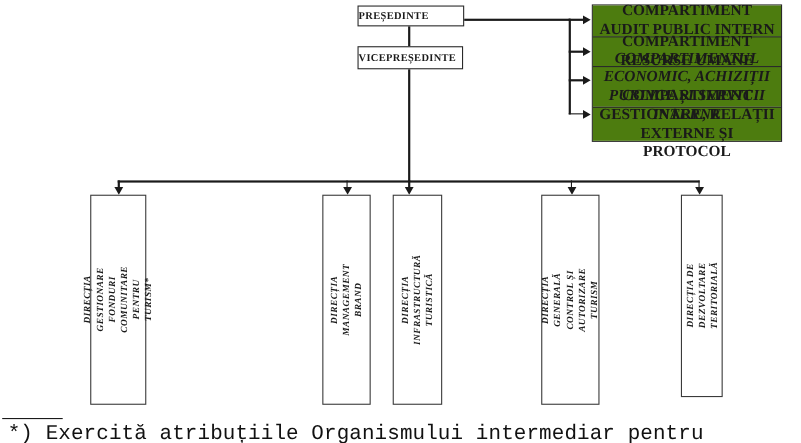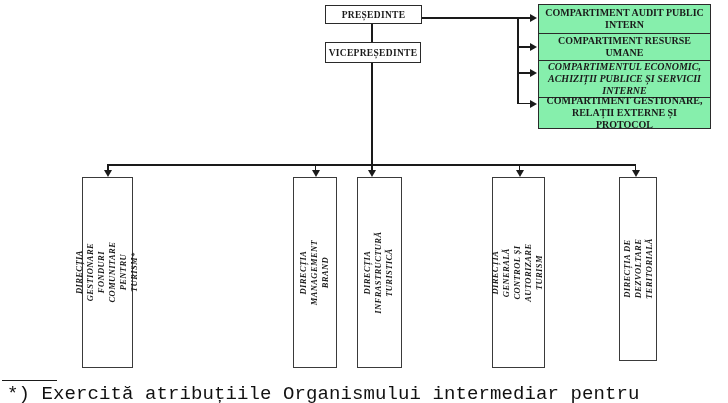--- a/index.html
+++ b/index.html
@@ -13,45 +13,44 @@
     color: #1a1a1a;
     overflow: hidden;
   }
   
   .node {
     position: absolute;
     border: 1.5px solid #2a2a2a;
     background: #ffffff;
     display: flex;
     align-items: center;
-    justify-content: center;
     text-align: center;
     font-weight: bold;
     font-size: 9.5px;
     letter-spacing: 0.3px;
   }
   .president   { left: 325px; top: 5px;  width: 97px; height: 19px; }
   .vicepres    { left: 325px; top: 42px; width: 96px; height: 21px; }
 
   
   .rightcol {
     position: absolute;
     left: 538px; top: 4px; width: 173px;
     border: 1.5px solid #2a2a2a;
     background: #fff;
   }
   .comp {
     display: flex; align-items: center; justify-content: center;
     text-align: center;
     font-weight: bold;
-    font-size: 10px;
+    font-size: 14px;
     line-height: 1.22;
     padding: 1px 4px;
     border-top: 1.5px solid #2a2a2a;
-    background: #86efac;
+    background: #4d7c0f;
   }
   .comp:first-child { border-top: none; }
   .comp-1 { height: 28px; }
   .comp-2 { height: 27px; text-align: center; }
   .comp-3 { height: 22px; }
   .comp-4 { height: 37px; font-style: italic; }
   .comp-5 { height: 31px; }
 
   
   .vbox {

